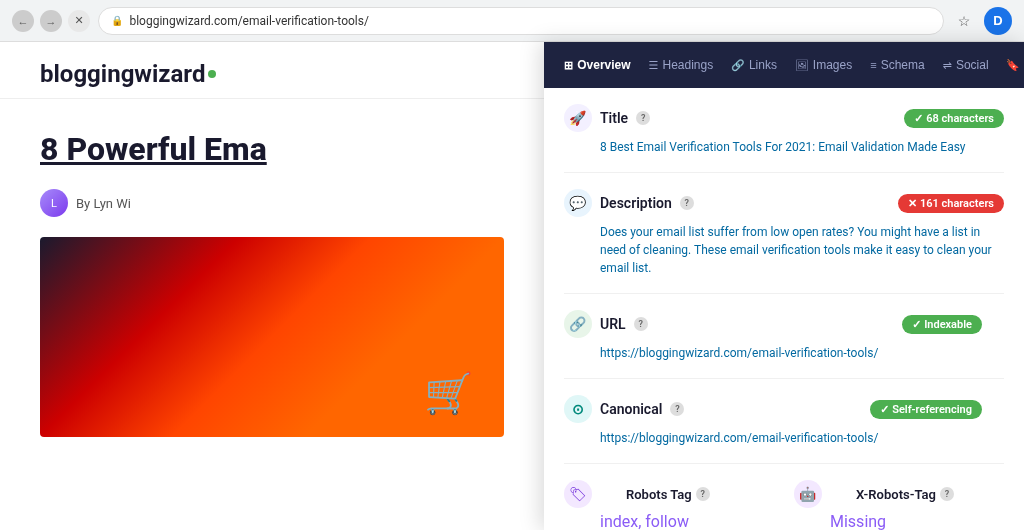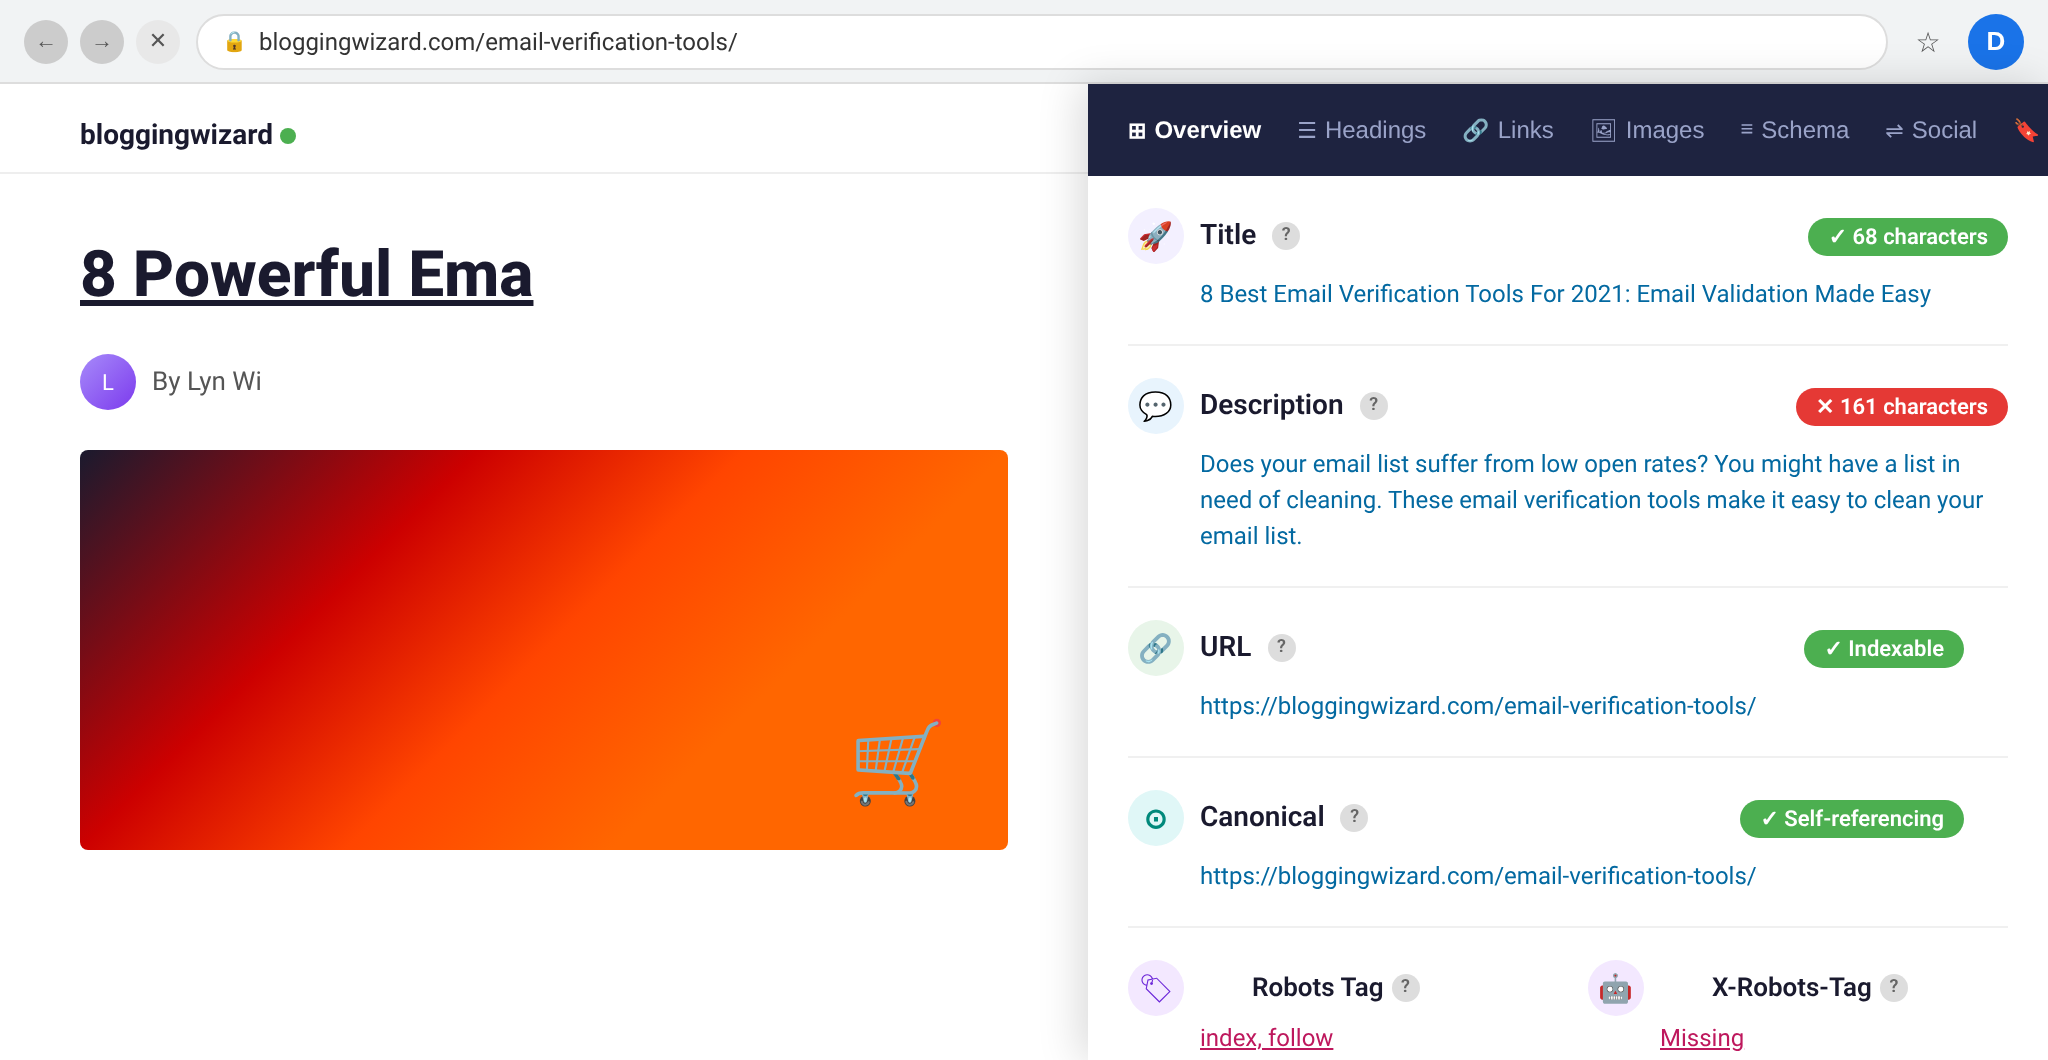--- a/index.html
+++ b/index.html
@@ -97,21 +97,21 @@
       overflow: hidden;
       position: relative;
     }
 
     
     .blog-header {
       padding: 18px 40px 10px;
       border-bottom: 1px solid #eee;
     }
     .blog-logo {
-      font-size: 14px;
+      font-size: 24px;
       font-weight: 700;
       color: #1a1a2e;
       display: flex;
       align-items: center;
       gap: 2px;
     }
     .logo-dot {
       width: 8px;
       height: 8px;
       background: #4CAF50;
@@ -336,24 +336,23 @@
     .seo-col-label {
       font-size: 13px;
       font-weight: 600;
       color: #1a1a2e;
       display: flex;
       align-items: center;
       gap: 4px;
       padding-left: 26px;
     }
     .seo-col-value {
-      font-size: 12px;
-      color: #be185d;
+      font-size: 16px;
+      color: #8b5cf6;
       padding-left: 36px;
-      text-decoration: underline;
     }
   </style>
 </head>
 <body>
 
 <div class="browser-chrome">
   <div class="browser-buttons">
     <button class="browser-btn">←</button>
     <button class="browser-btn">→</button>
     <button class="browser-btn close-x">✕</button>

